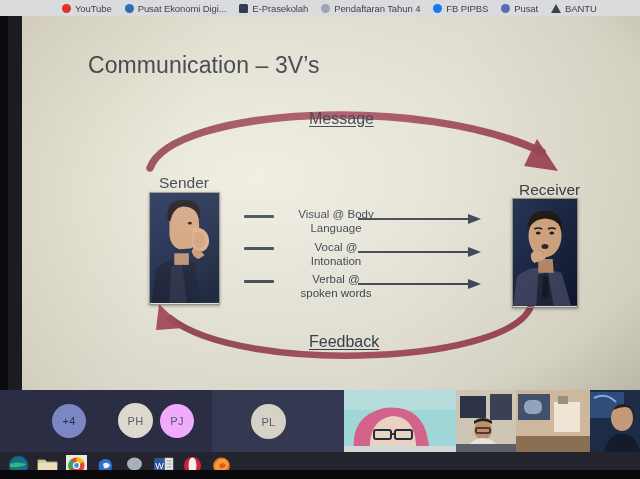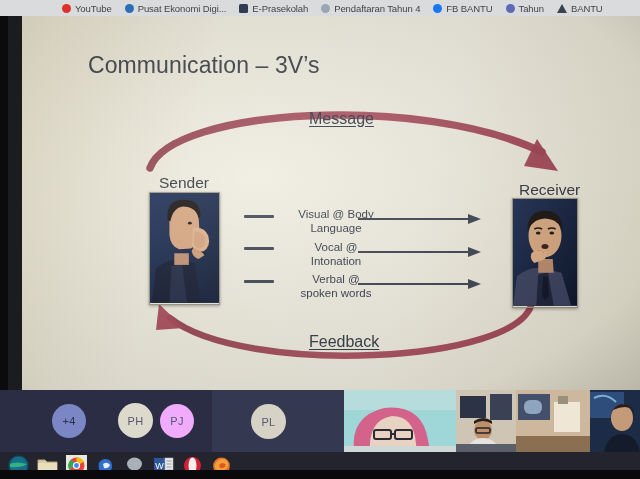--- a/index.html
+++ b/index.html
@@ -149,25 +149,25 @@
     <div class="bm">
       <span class="bm-ico ico-sq" style="background:#2f3c52"></span>
       <span class="bm-label">E-Prasekolah</span>
     </div>
     <div class="bm">
       <span class="bm-ico" style="background:#9aa6b5"></span>
       <span class="bm-label">Pendaftaran Tahun 4</span>
     </div>
     <div class="bm">
       <span class="bm-ico" style="background:#1877f2"></span>
-      <span class="bm-label">FB BANTU</span>
+      <span class="bm-label">FB PIPBS</span>
     </div>
     <div class="bm">
       <span class="bm-ico" style="background:#5b6bb5"></span>
-      <span class="bm-label">Tahun</span>
+      <span class="bm-label">Pusat</span>
     </div>
     <div class="bm">
       <span class="ico-tri"></span>
       <span class="bm-label">BANTU</span>
     </div>
   </div>
 
   <div class="bezel-left"></div>
   <div class="bezel-left2"></div>
 

